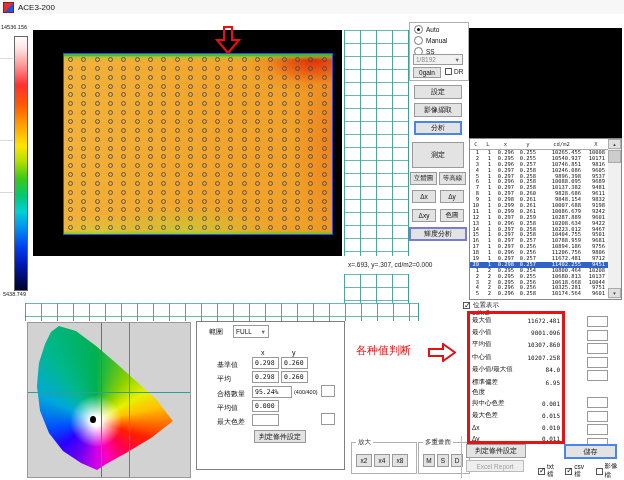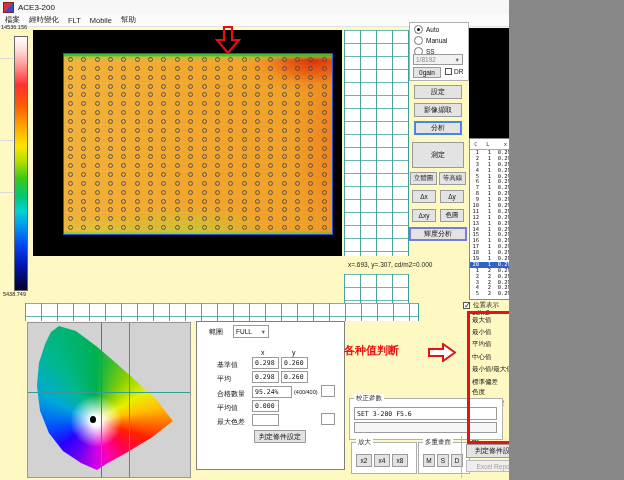--- a/index.html
+++ b/index.html
@@ -1,16 +1,16 @@
 <!DOCTYPE html>
 <html><head>
 <meta charset="utf-8">
 <style>
   html,body{margin:0;padding:0;background:#888;}
-  .app{position:relative;width:509px;height:480px;background:#fef9c3;
+  .app{position:relative;width:624px;height:480px;background:#ffffff;
        font-family:"Liberation Sans",sans-serif;overflow:hidden;}
   .abs{position:absolute;}
   
   .titlebar{position:absolute;left:0;top:0;width:624px;height:14px;background:#f7f7f7;
             display:flex;align-items:center;gap:4px;padding-left:3px;box-sizing:border-box;}
   .appicon{width:9px;height:9px;background:linear-gradient(135deg,#e03030 50%,#3050d0 50%);border:1px solid #802020;}
   .apptitle{font-size:8px;color:#111;}
   .menubar{position:absolute;left:0;top:14px;width:624px;height:13px;background:#fbfbfb;
            display:flex;align-items:center;gap:9px;padding-left:5px;box-sizing:border-box;
            border-bottom:1px solid #e3e3e3;}
@@ -141,41 +141,34 @@
   .multigroup .minibtn{width:12px;}
   
   .fdivider{left:461px;top:436px;width:1px;height:42px;background:#bbb;}
   .judge2{left:466px;top:444px;width:60px;height:14px;}
   .excel{left:466px;top:460px;width:58px;height:12px;color:#a0a0a0;background:#eee;border:1px solid #bbb;font-size:6.5px;}
   .save{left:564px;top:444px;width:53px;height:15px;}
   .fchecks{left:538px;top:462px;display:flex;gap:5px;align-items:center;}
   .fcheck{display:flex;align-items:center;gap:2px;}
   
   .anno-top{left:184px;top:9px;font-size:13px;font-weight:bold;color:#e81010;white-space:nowrap;z-index:30;}
-  .anno-side{left:344px;top:343px;font-size:11px;font-weight:bold;color:#e81010;white-space:nowrap;z-index:30;}
+  .anno-side{left:356px;top:343px;font-size:11px;font-weight:normal;color:#e81010;white-space:nowrap;z-index:30;}
   .arrow-down{left:215px;top:26px;z-index:30;}
   .arrow-right{left:428px;top:343px;z-index:30;}
   .red-rect{left:467px;top:311px;width:98px;height:133px;border:3px solid #e41414;z-index:25;box-sizing:border-box;}
 </style>
 </head>
 <body>
 
 <div class="app">
 
   <div class="titlebar">
     <span class="appicon"></span>
     <span class="apptitle">ACE3-200</span>
   </div>
-  <div class="menubar" id="menubar">
-      <div class="menuitem">檔案</div>
-      <div class="menuitem">經時變化</div>
-      <div class="menuitem">FLT</div>
-      <div class="menuitem">Mobile</div>
-      <div class="menuitem">幫助</div>
-    </div>
 
   <div class="abs cbmax">14536.156</div>
   <div class="abs colorbar"></div>
   <div class="abs cbtick" style="top:58px;"></div>
   <div class="abs cbtick" style="top:140px;"></div>
   <div class="abs cbtick" style="top:192px;"></div>
   <div class="abs cbmin">5438.749</div>
 
   <div class="abs display">
     <div class="heatmap" id="heatmap">
@@ -943,25 +936,20 @@
   </div>
 
   <div class="abs ciepanel">
     <div class="cie"></div>
     <div class="cieline-v1"></div>
     <div class="cieline-v2"></div>
     <div class="cieline-h"></div>
     <div class="ciedot"></div>
   </div>
 
-  <div class="abs group calgroup">
-    <span class="grouplabel">校正參數</span>
-    <div class="field calfield1">SET 3-200 F5.6</div>
-    <div class="field calfield2"></div>
-  </div>
 
   <div class="abs group zoomgroup">
     <span class="grouplabel">放大</span>
     <div class="minirow" id="zoombtns">
         <div class="minibtn">x2</div>
         <div class="minibtn">x4</div>
         <div class="minibtn">x8</div>
       </div>
   </div>
   <div class="abs group multigroup">

